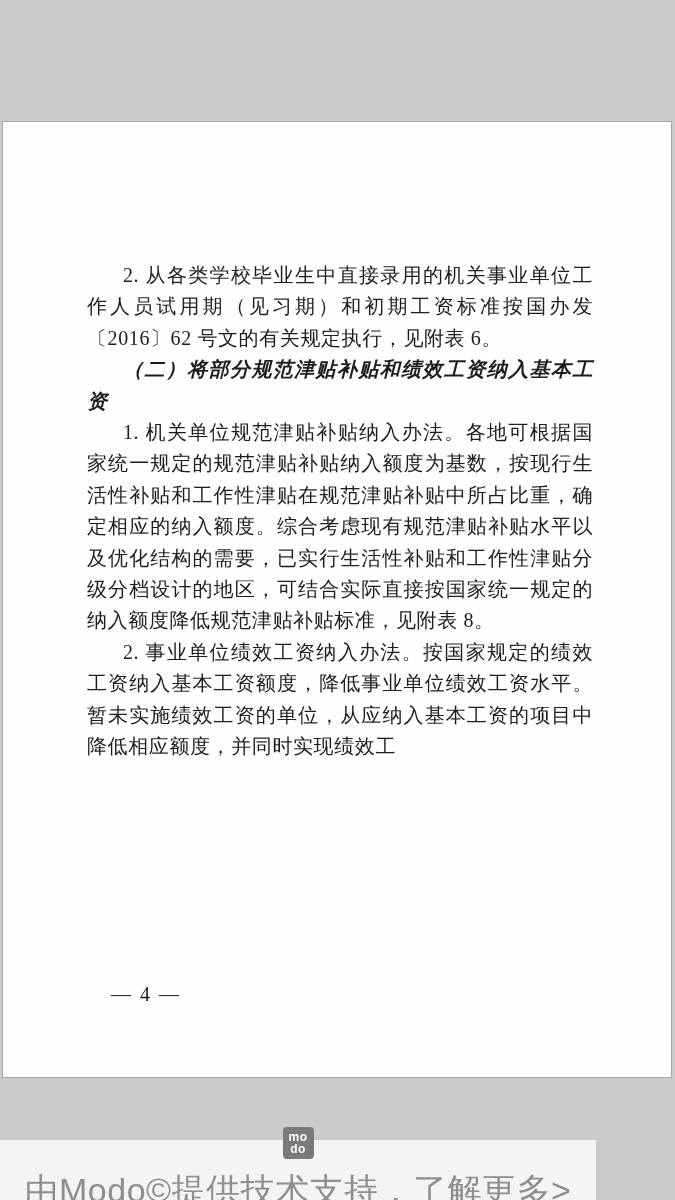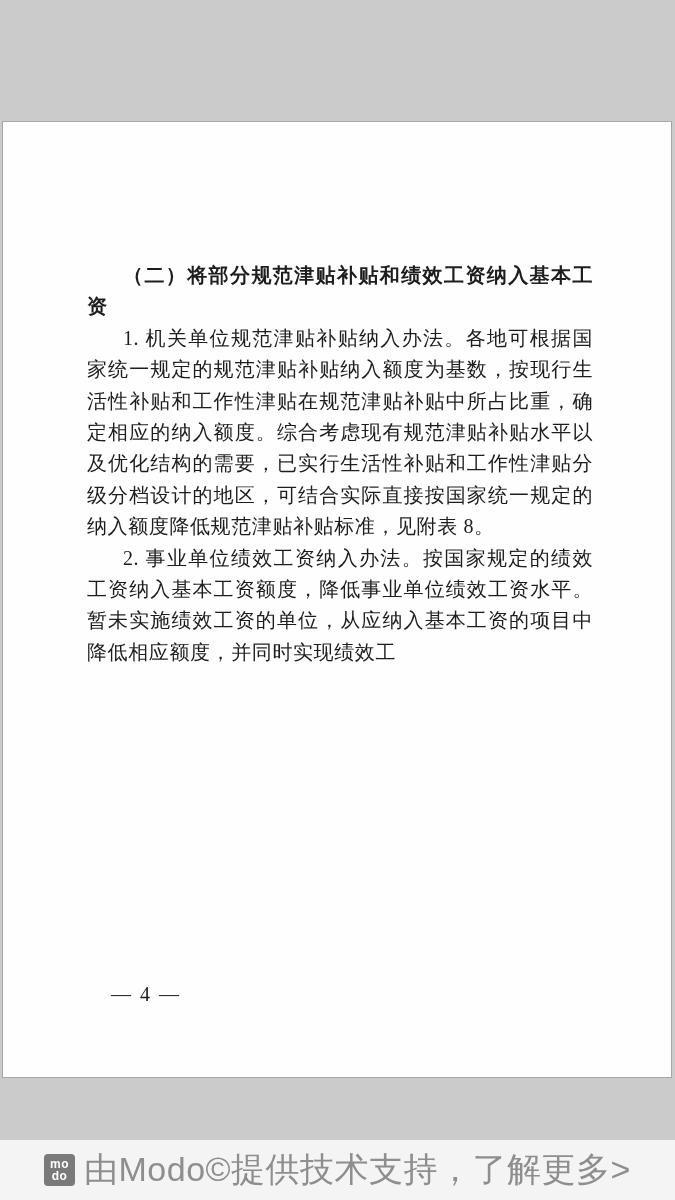--- a/index.html
+++ b/index.html
@@ -36,43 +36,45 @@
     margin: 0;
     font-size: 20px;
     line-height: 31.4px;
     color: #1d1d1d;
     text-align: justify;
     text-indent: 36px;
     letter-spacing: 0.6px;
   }
   .para.heading {
     font-weight: bold;
+    font-style: italic;
   }
   .page-number {
     position: absolute;
     left: 108px;
     top: 861px;
     font-family: "Liberation Serif", "DejaVu Serif", serif;
     font-size: 20px;
     letter-spacing: 2px;
     color: #1d1d1d;
   }
   .footer {
     position: absolute;
     left: 0;
     bottom: 0;
-    width: 675px;
+    width: 596px;
     height: 60px;
     background: #f4f4f4;
     display: flex;
     align-items: center;
     justify-content: center;
     gap: 9px;
     font-family: "Liberation Sans", "DejaVu Sans", sans-serif;
     cursor: pointer;
+    flex-direction: column;
   }
   .modo-logo {
     width: 31px;
     height: 32px;
     background: #7a7a7a;
     border-radius: 4px;
     color: #ffffff;
     display: flex;
     flex-direction: column;
     align-items: center;
@@ -90,20 +92,21 @@
     white-space: nowrap;
   }
 </style>
 </head>
 <body>
 
 <div class="screen">
 
   <div class="page">
     <div class="content" id="paragraphs">
+        <p class="para">2. 从各类学校毕业生中直接录用的机关事业单位工作人员试用期（见习期）和初期工资标准按国办发〔2016〕62 号文的有关规定执行，见附表 6。</p>
         <p class="para heading">（二）将部分规范津贴补贴和绩效工资纳入基本工资</p>
         <p class="para">1. 机关单位规范津贴补贴纳入办法。各地可根据国家统一规定的规范津贴补贴纳入额度为基数，按现行生活性补贴和工作性津贴在规范津贴补贴中所占比重，确定相应的纳入额度。综合考虑现有规范津贴补贴水平以及优化结构的需要，已实行生活性补贴和工作性津贴分级分档设计的地区，可结合实际直接按国家统一规定的纳入额度降低规范津贴补贴标准，见附表 8。</p>
         <p class="para">2. 事业单位绩效工资纳入办法。按国家规定的绩效工资纳入基本工资额度，降低事业单位绩效工资水平。暂未实施绩效工资的单位，从应纳入基本工资的项目中降低相应额度，并同时实现绩效工</p>
       </div>
     <div class="page-number">— 4 —</div>
   </div>
 
   <div class="footer">
     <span class="modo-logo">
       <span>mo</span>

